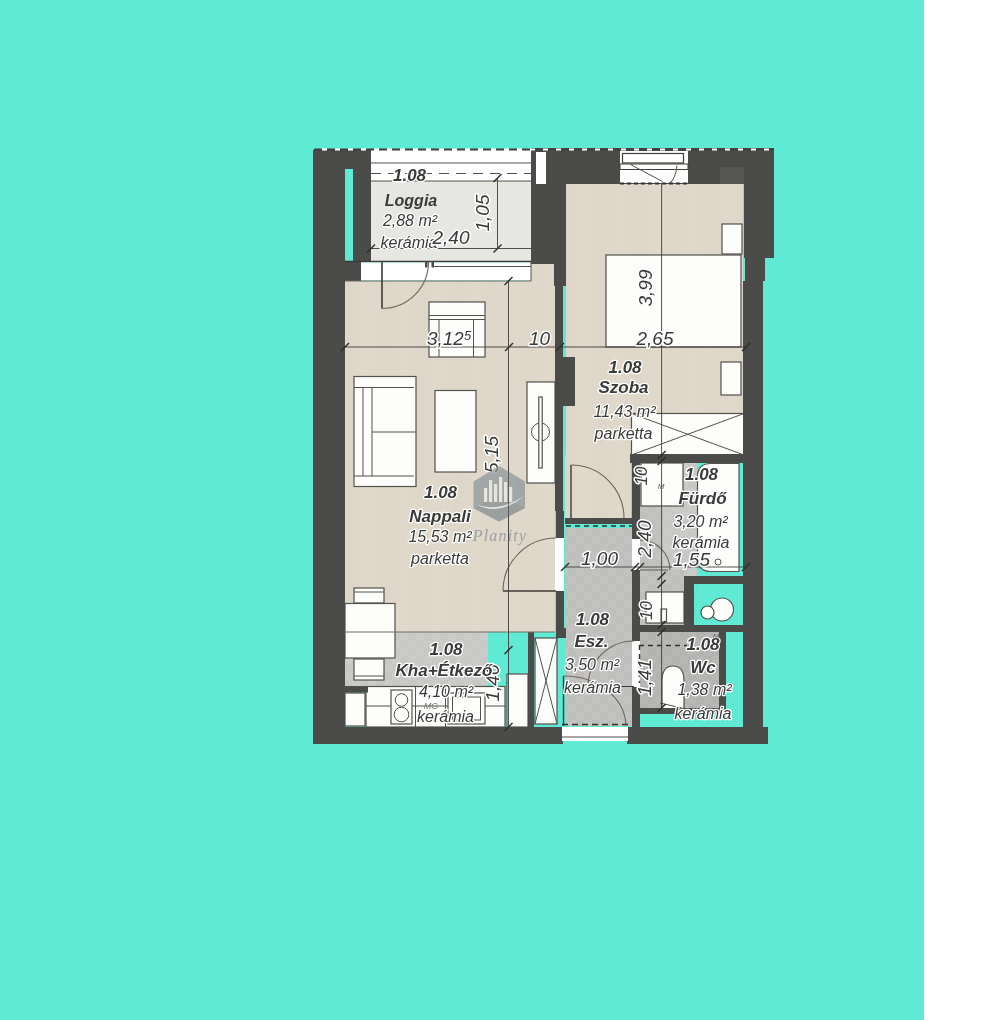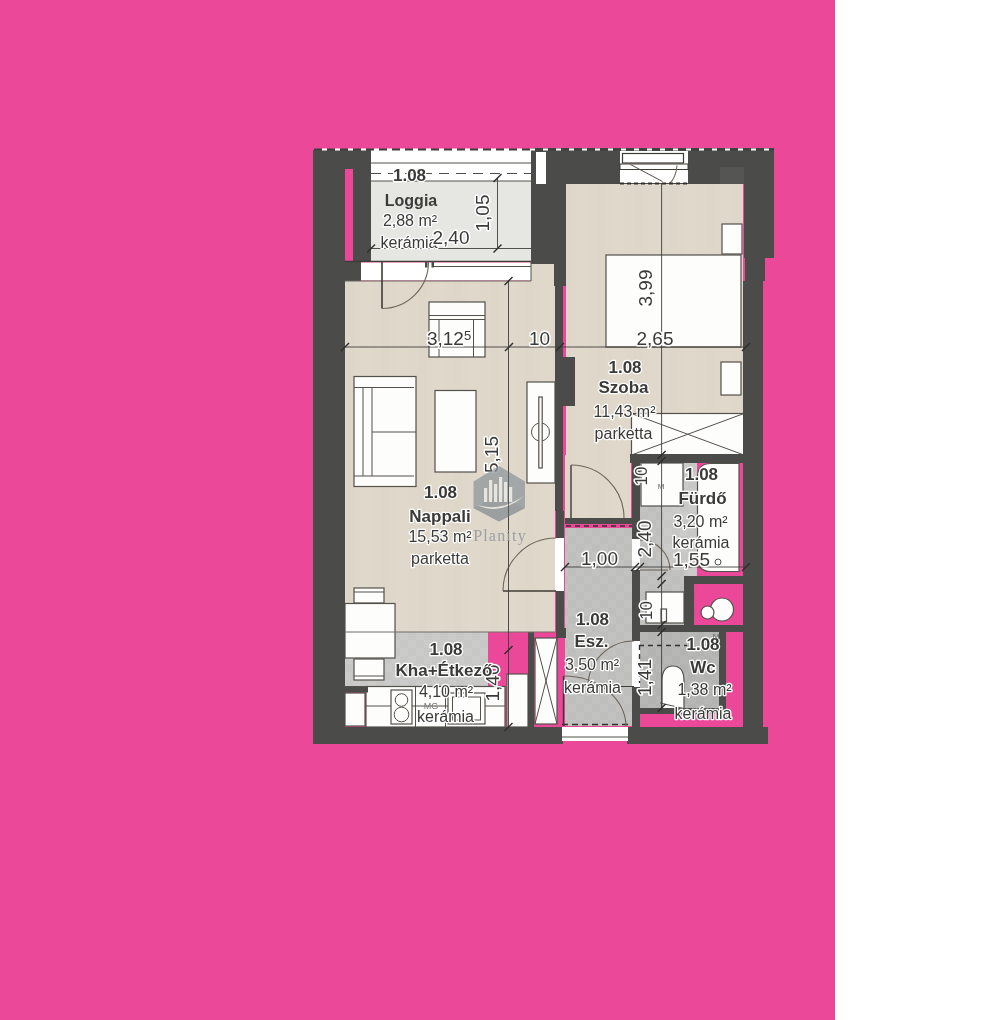--- a/index.html
+++ b/index.html
@@ -1,16 +1,16 @@
 <!DOCTYPE html>
 <html><head>
 <meta charset="utf-8">
 <style>
 html,body{margin:0;padding:0;background:#fff;}
-#page{position:relative;width:835px;height:1020px;background:#ec4899;overflow:hidden;}
+#page{position:relative;width:924px;height:1020px;background:#5eead4;overflow:hidden;font-style:italic;}
 svg{display:block;}
 text{font-family:"Liberation Sans",sans-serif;fill:#3a3a38;}
 .rn{font-size:17px;font-weight:bold;paint-order:stroke;stroke:#ffffff;stroke-width:2.6px;stroke-linejoin:round;}
 .ar{font-size:16px;paint-order:stroke;stroke:#ffffff;stroke-width:2.6px;stroke-linejoin:round;}
 .dm{font-size:19px;paint-order:stroke;stroke:#ffffff;stroke-width:3px;stroke-linejoin:round;}
 .w{fill:#4b4b49;}
 .fw{fill:#fdfdfc;stroke:#54504a;stroke-width:1.2;}
 .ln{stroke:#54504a;stroke-width:1;fill:none;}
 .dim{stroke:#3e3e3c;stroke-width:0.9;fill:none;}
 .tick{stroke:#2e2e2c;stroke-width:1.5;}

